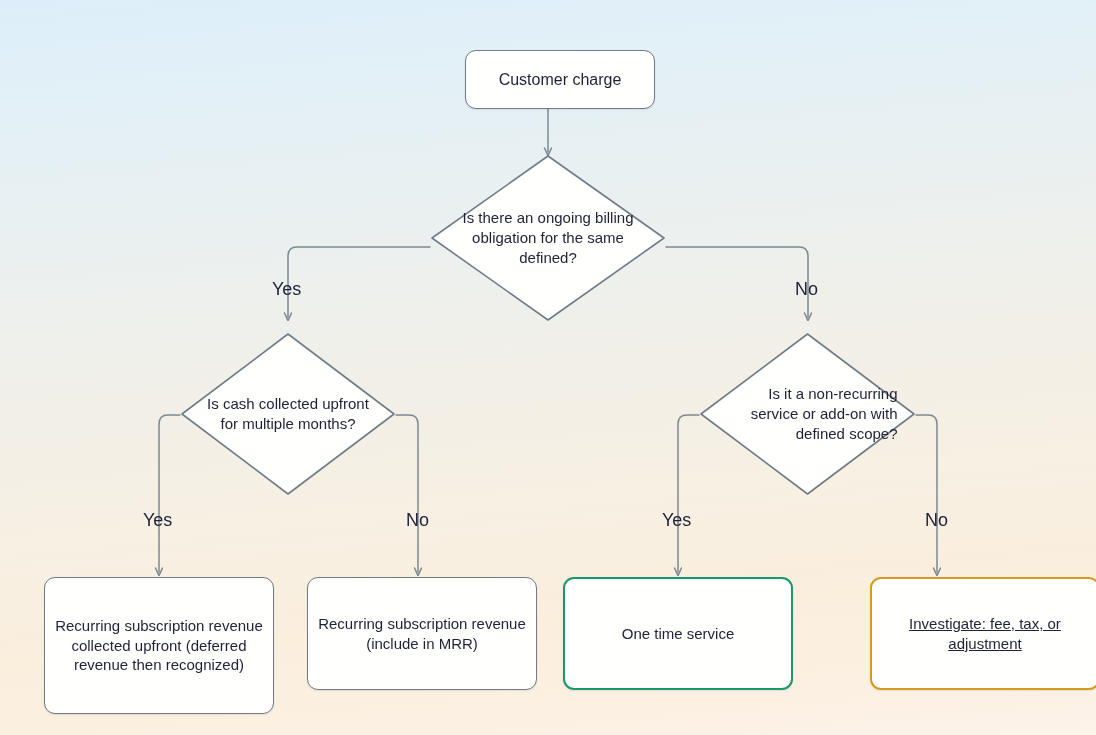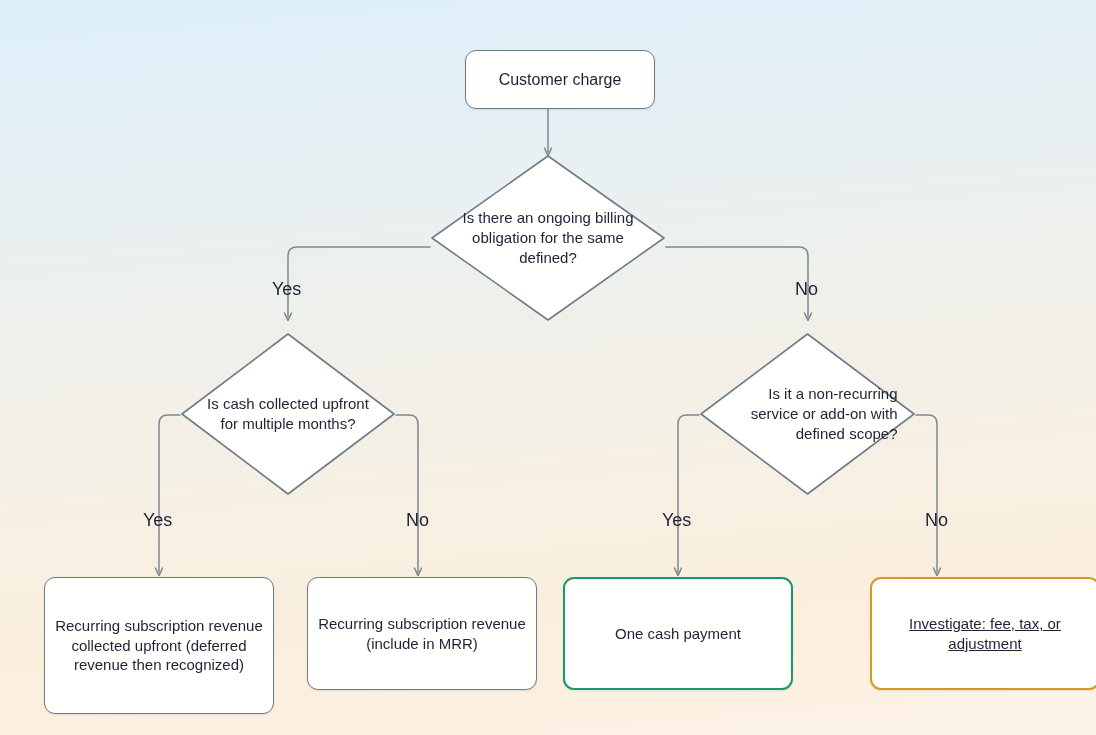--- a/index.html
+++ b/index.html
@@ -145,21 +145,21 @@
 
   <div class="node rect" style="left:44px; top:577px; width:230px; height:137px;">
     <span class="label" style="font-size:15px;">Recurring subscription revenue collected upfront (deferred revenue then recognized)</span>
   </div>
 
   <div class="node rect" style="left:307px; top:577px; width:230px; height:113px;">
     <span class="label" style="font-size:15px;">Recurring subscription revenue (include in MRR)</span>
   </div>
 
   <div class="node rect green" style="left:563px; top:577px; width:230px; height:113px;">
-    <span class="label" style="font-size:15px;">One cash payment</span>
+    <span class="label" style="font-size:15px;">One time service</span>
   </div>
 
   <div class="node rect amber" style="left:870px; top:577px; width:230px; height:113px;text-decoration:underline;">
     <span class="label" style="font-size:15px;">Investigate: fee, tax, or adjustment</span>
   </div>
 
   <div class="edge-label" style="left:272px; top:279px;">Yes</div>
   <div class="edge-label" style="left:795px; top:279px;">No</div>
 
   <div class="edge-label" style="left:143px; top:510px;">Yes</div>

